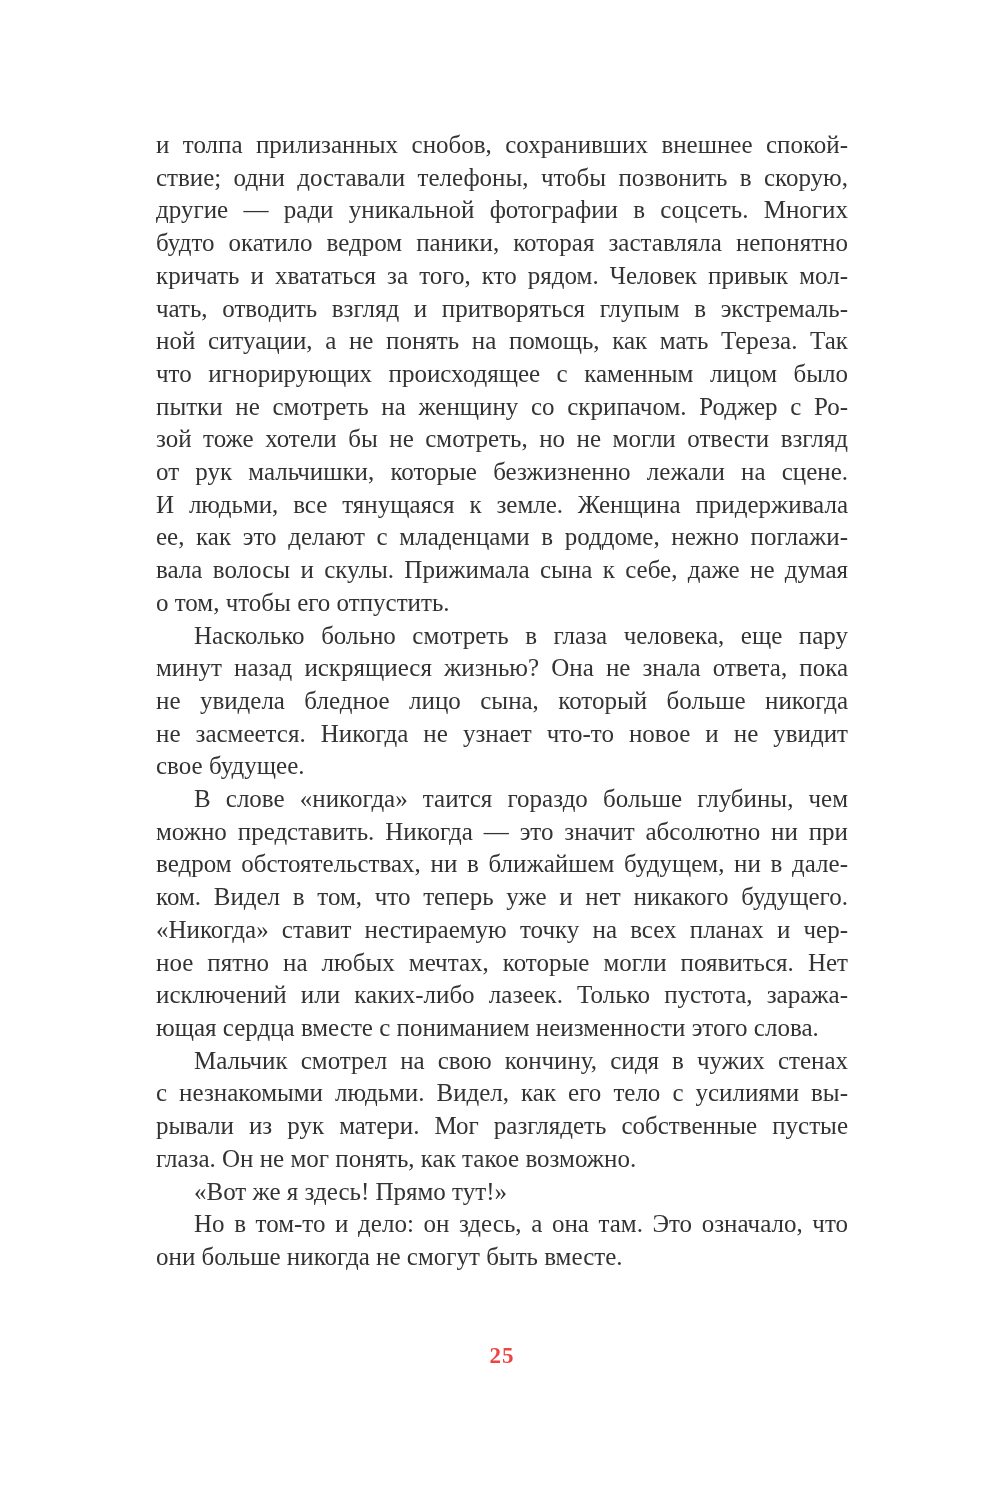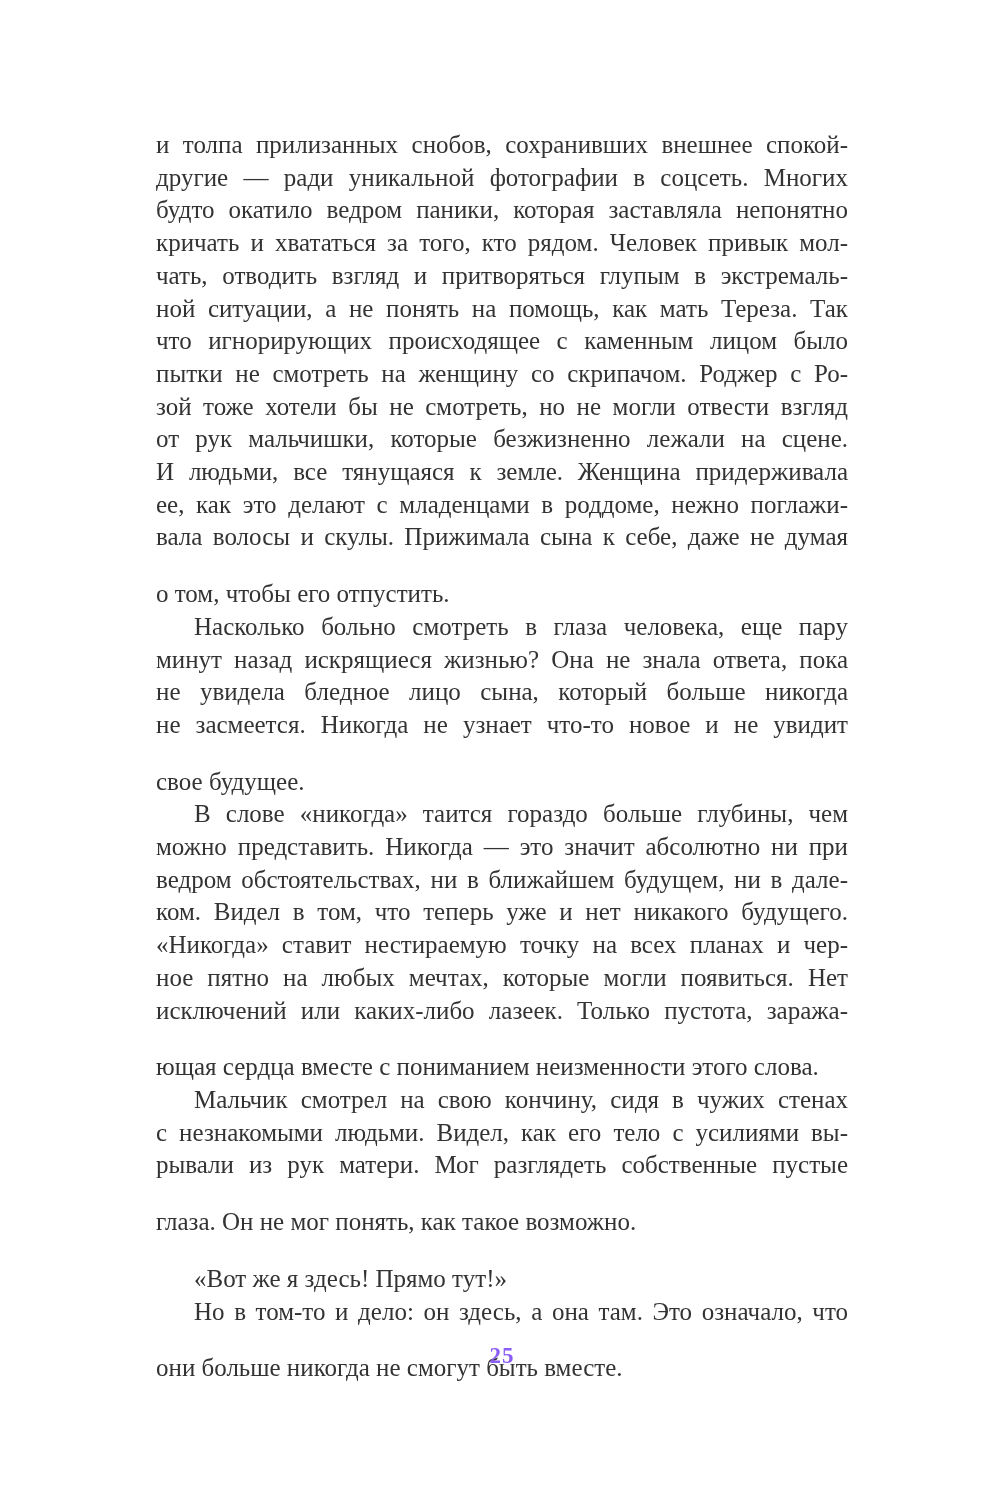--- a/index.html
+++ b/index.html
@@ -31,44 +31,44 @@
   .para {
     margin: 0;
     padding: 0;
   }
   .line {
     text-align: justify;
     text-align-last: justify;
   }
   .line.last {
     text-align-last: left;
-    margin-top: 24px;
   }
   .line.indent {
     text-indent: 38px;
   }
   .page-number {
     position: absolute;
     left: 156px;
     top: 1343px;
     width: 692px;
     text-align: center;
     font-size: 23px;
     font-weight: bold;
     letter-spacing: 1px;
-    color: #8b5cf6;
+    color: #ef4444;
   }
 </style>
 </head>
 <body>
 
 <div class="page">
   <div class="text-block">
       <div class="para">
         <div class="line">и толпа прилизанных снобов, сохранивших внешнее спокой-</div>
+        <div class="line">ствие; одни доставали телефоны, чтобы позвонить в скорую,</div>
         <div class="line">другие — ради уникальной фотографии в соцсеть. Многих</div>
         <div class="line">будто окатило ведром паники, которая заставляла непонятно</div>
         <div class="line">кричать и хвататься за того, кто рядом. Человек привык мол-</div>
         <div class="line">чать, отводить взгляд и притворяться глупым в экстремаль-</div>
         <div class="line">ной ситуации, а не понять на помощь, как мать Тереза. Так</div>
         <div class="line">что игнорирующих происходящее с каменным лицом было</div>
         <div class="line">пытки не смотреть на женщину со скрипачом. Роджер с Ро-</div>
         <div class="line">зой тоже хотели бы не смотреть, но не могли отвести взгляд</div>
         <div class="line">от рук мальчишки, которые безжизненно лежали на сцене.</div>
         <div class="line">И людьми, все тянущаяся к земле. Женщина придерживала</div>

